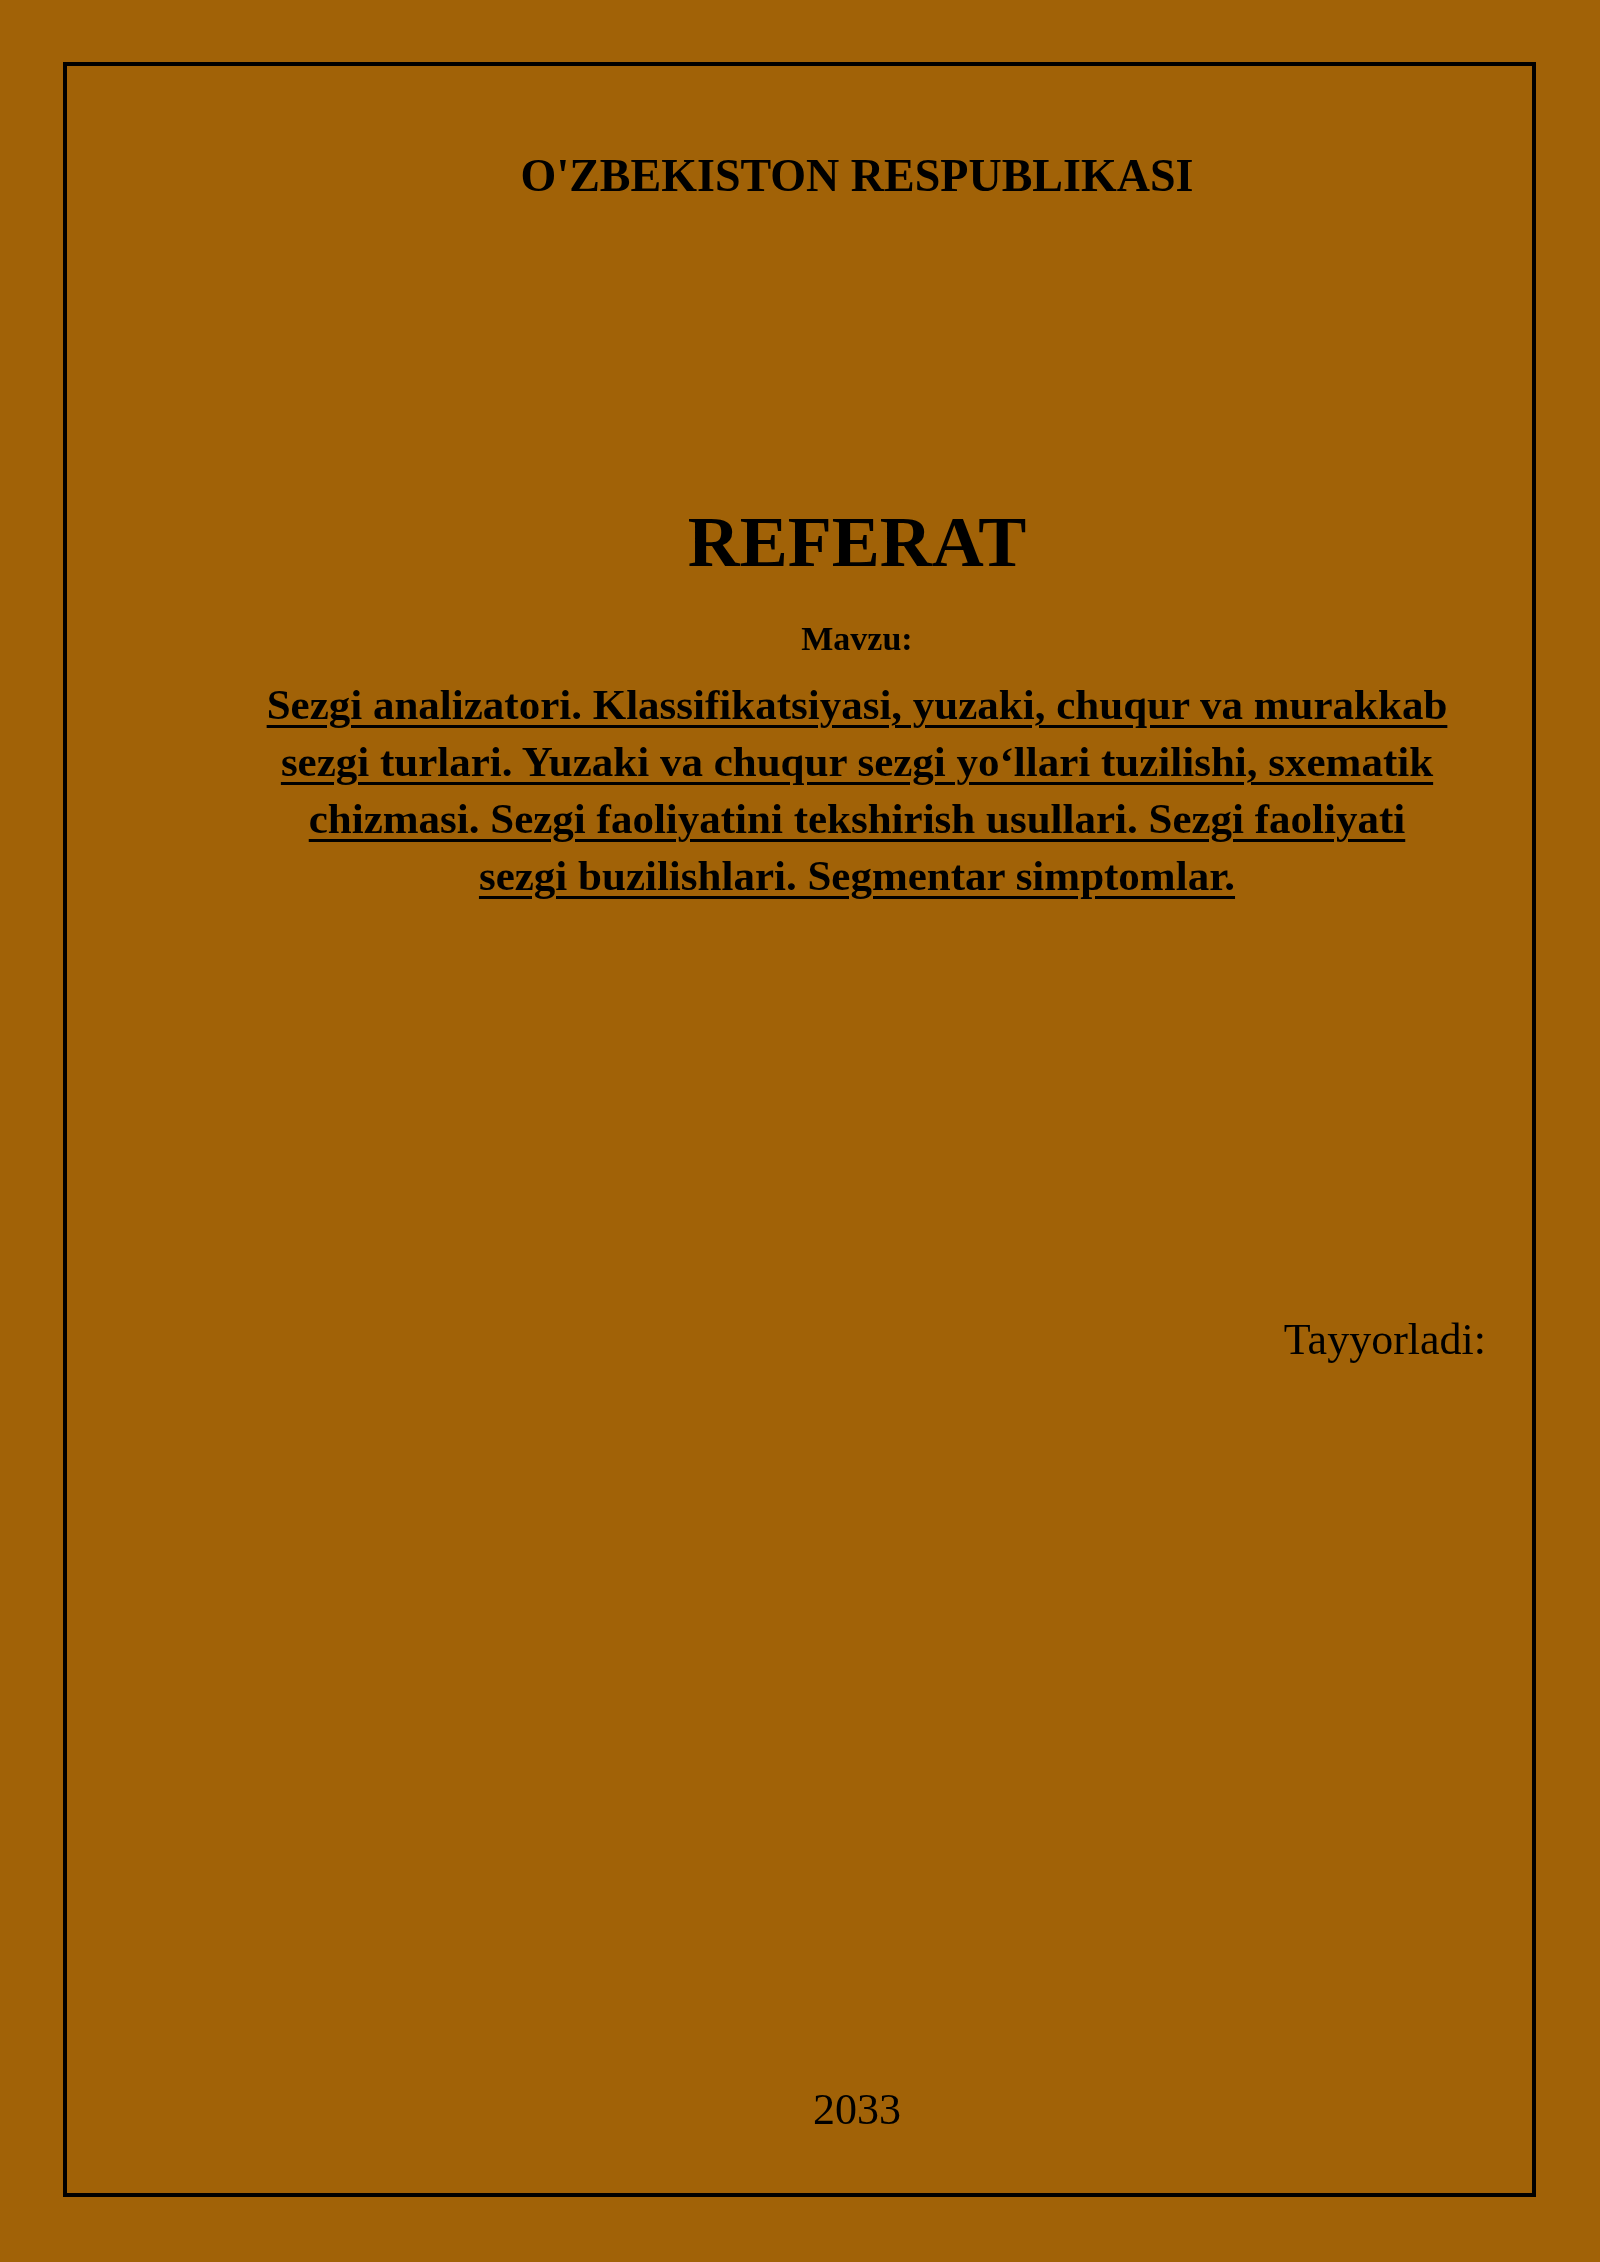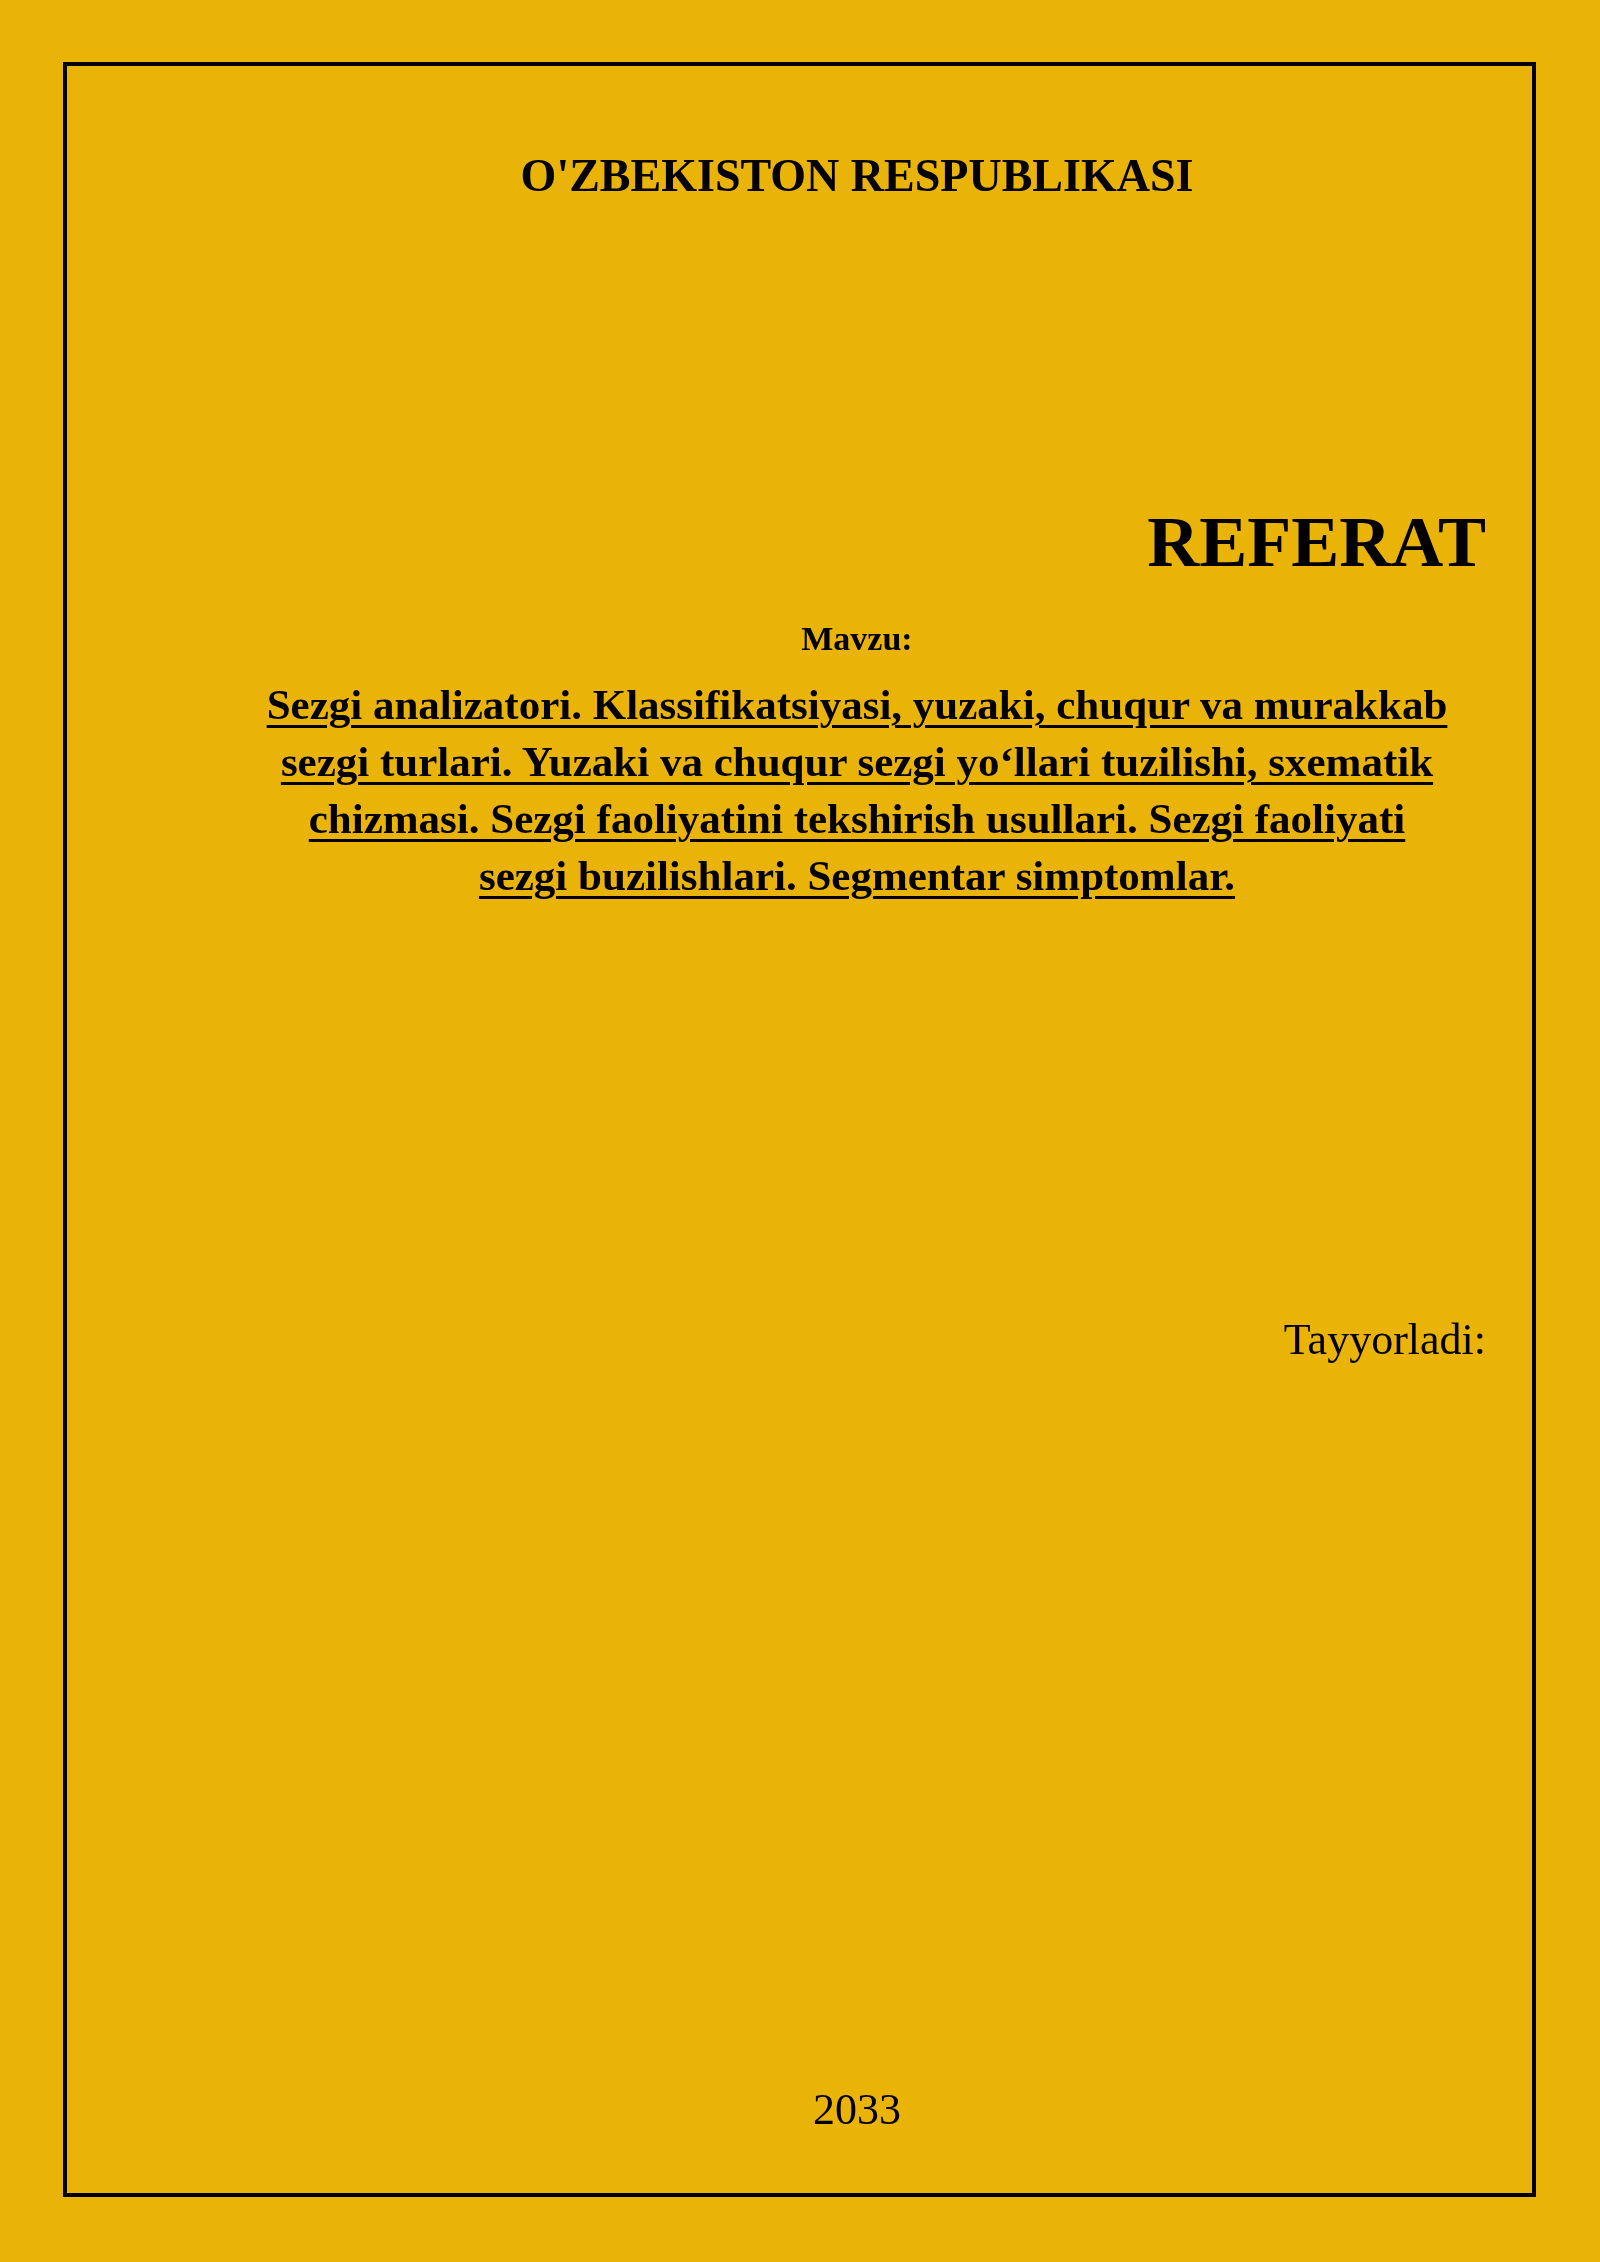--- a/index.html
+++ b/index.html
@@ -4,21 +4,21 @@
 <style>
   html, body {
     margin: 0;
     padding: 0;
     background: #fff;
   }
   .page {
     position: relative;
     width: 1600px;
     height: 2262px;
-    background: #eab308;
+    background: #a16207;
     color: #000000;
     font-family: "Liberation Serif", "DejaVu Serif", serif;
     overflow: hidden;
   }
   .frame {
     position: absolute;
     left: 63px;
     top: 62px;
     width: 1465px;
     height: 2127px;
@@ -42,21 +42,20 @@
     font-weight: bold;
   }
   .doc-title {
     position: absolute;
     top: 506px;
     left: 0;
     width: 100%;
     font-size: 72px;
     line-height: 72px;
     font-weight: bold;
-    text-align: right;
   }
   .topic-label {
     position: absolute;
     top: 622px;
     left: 0;
     width: 100%;
     font-size: 34px;
     line-height: 34px;
     font-weight: bold;
   }

